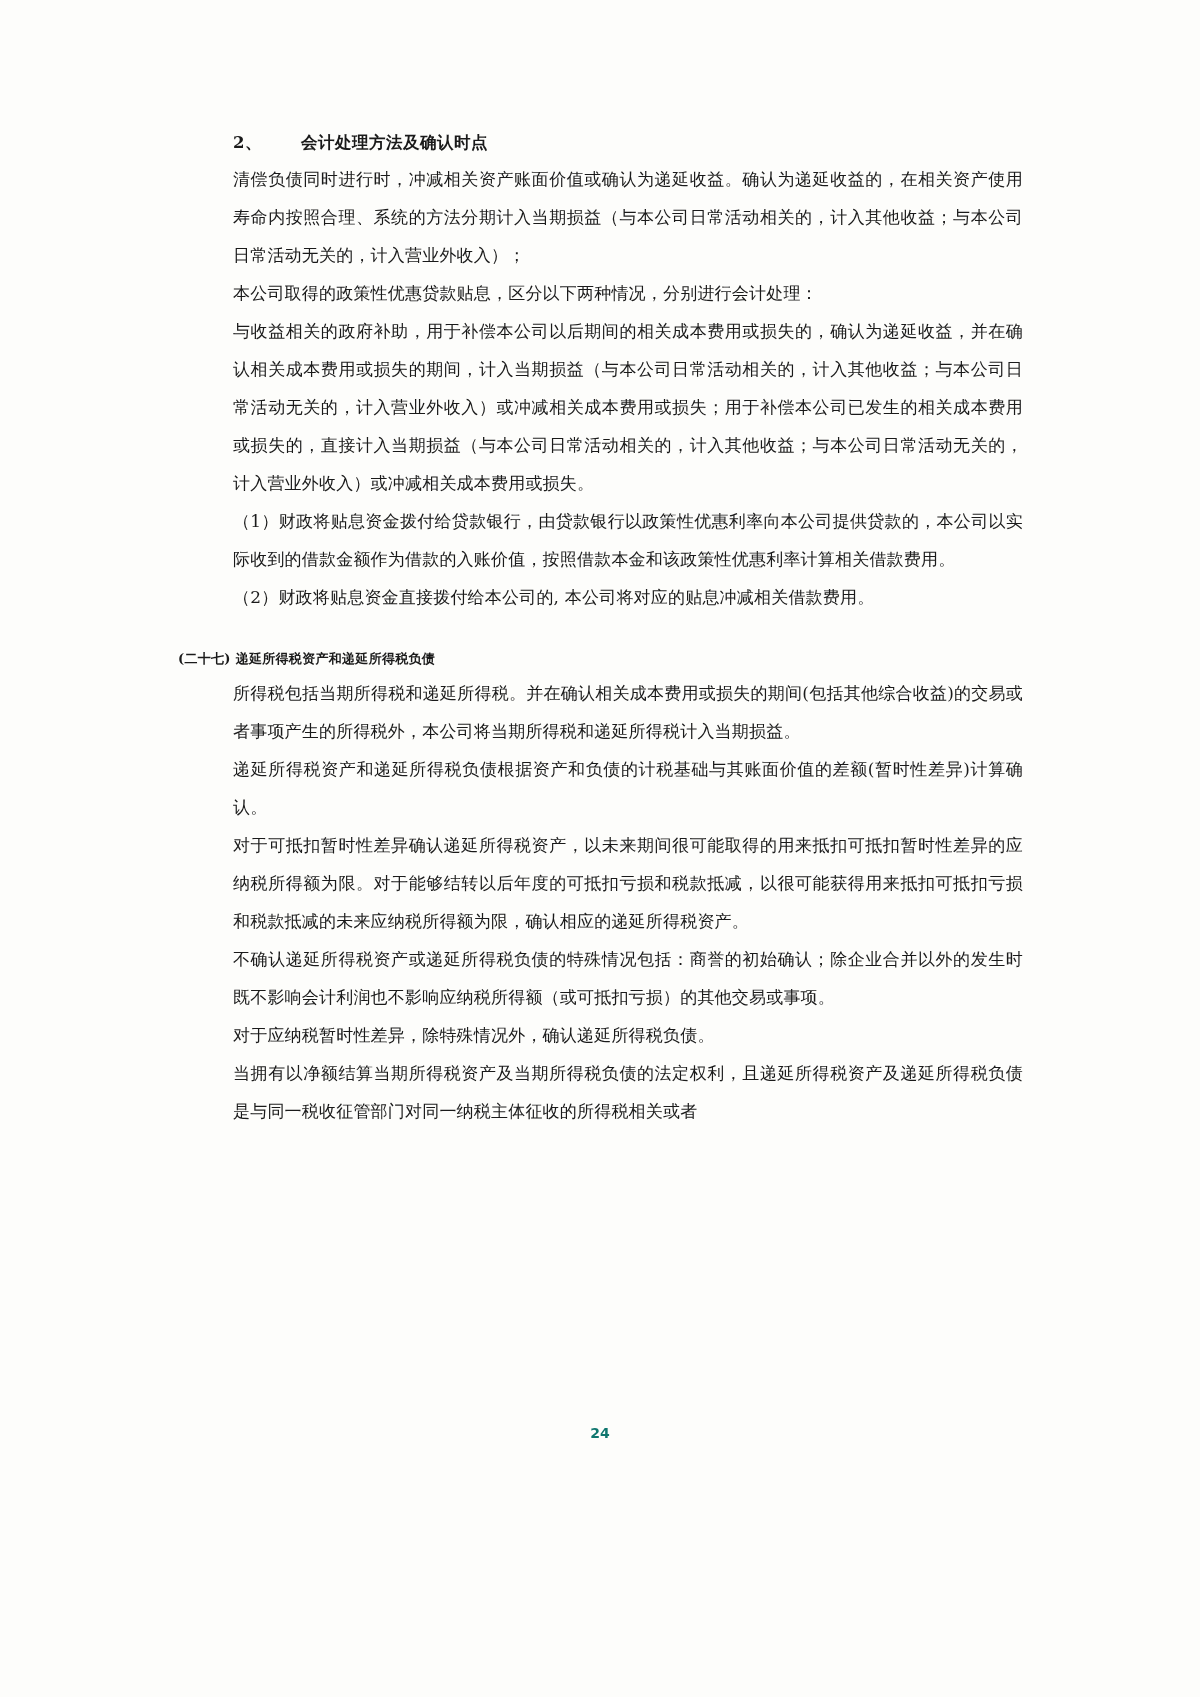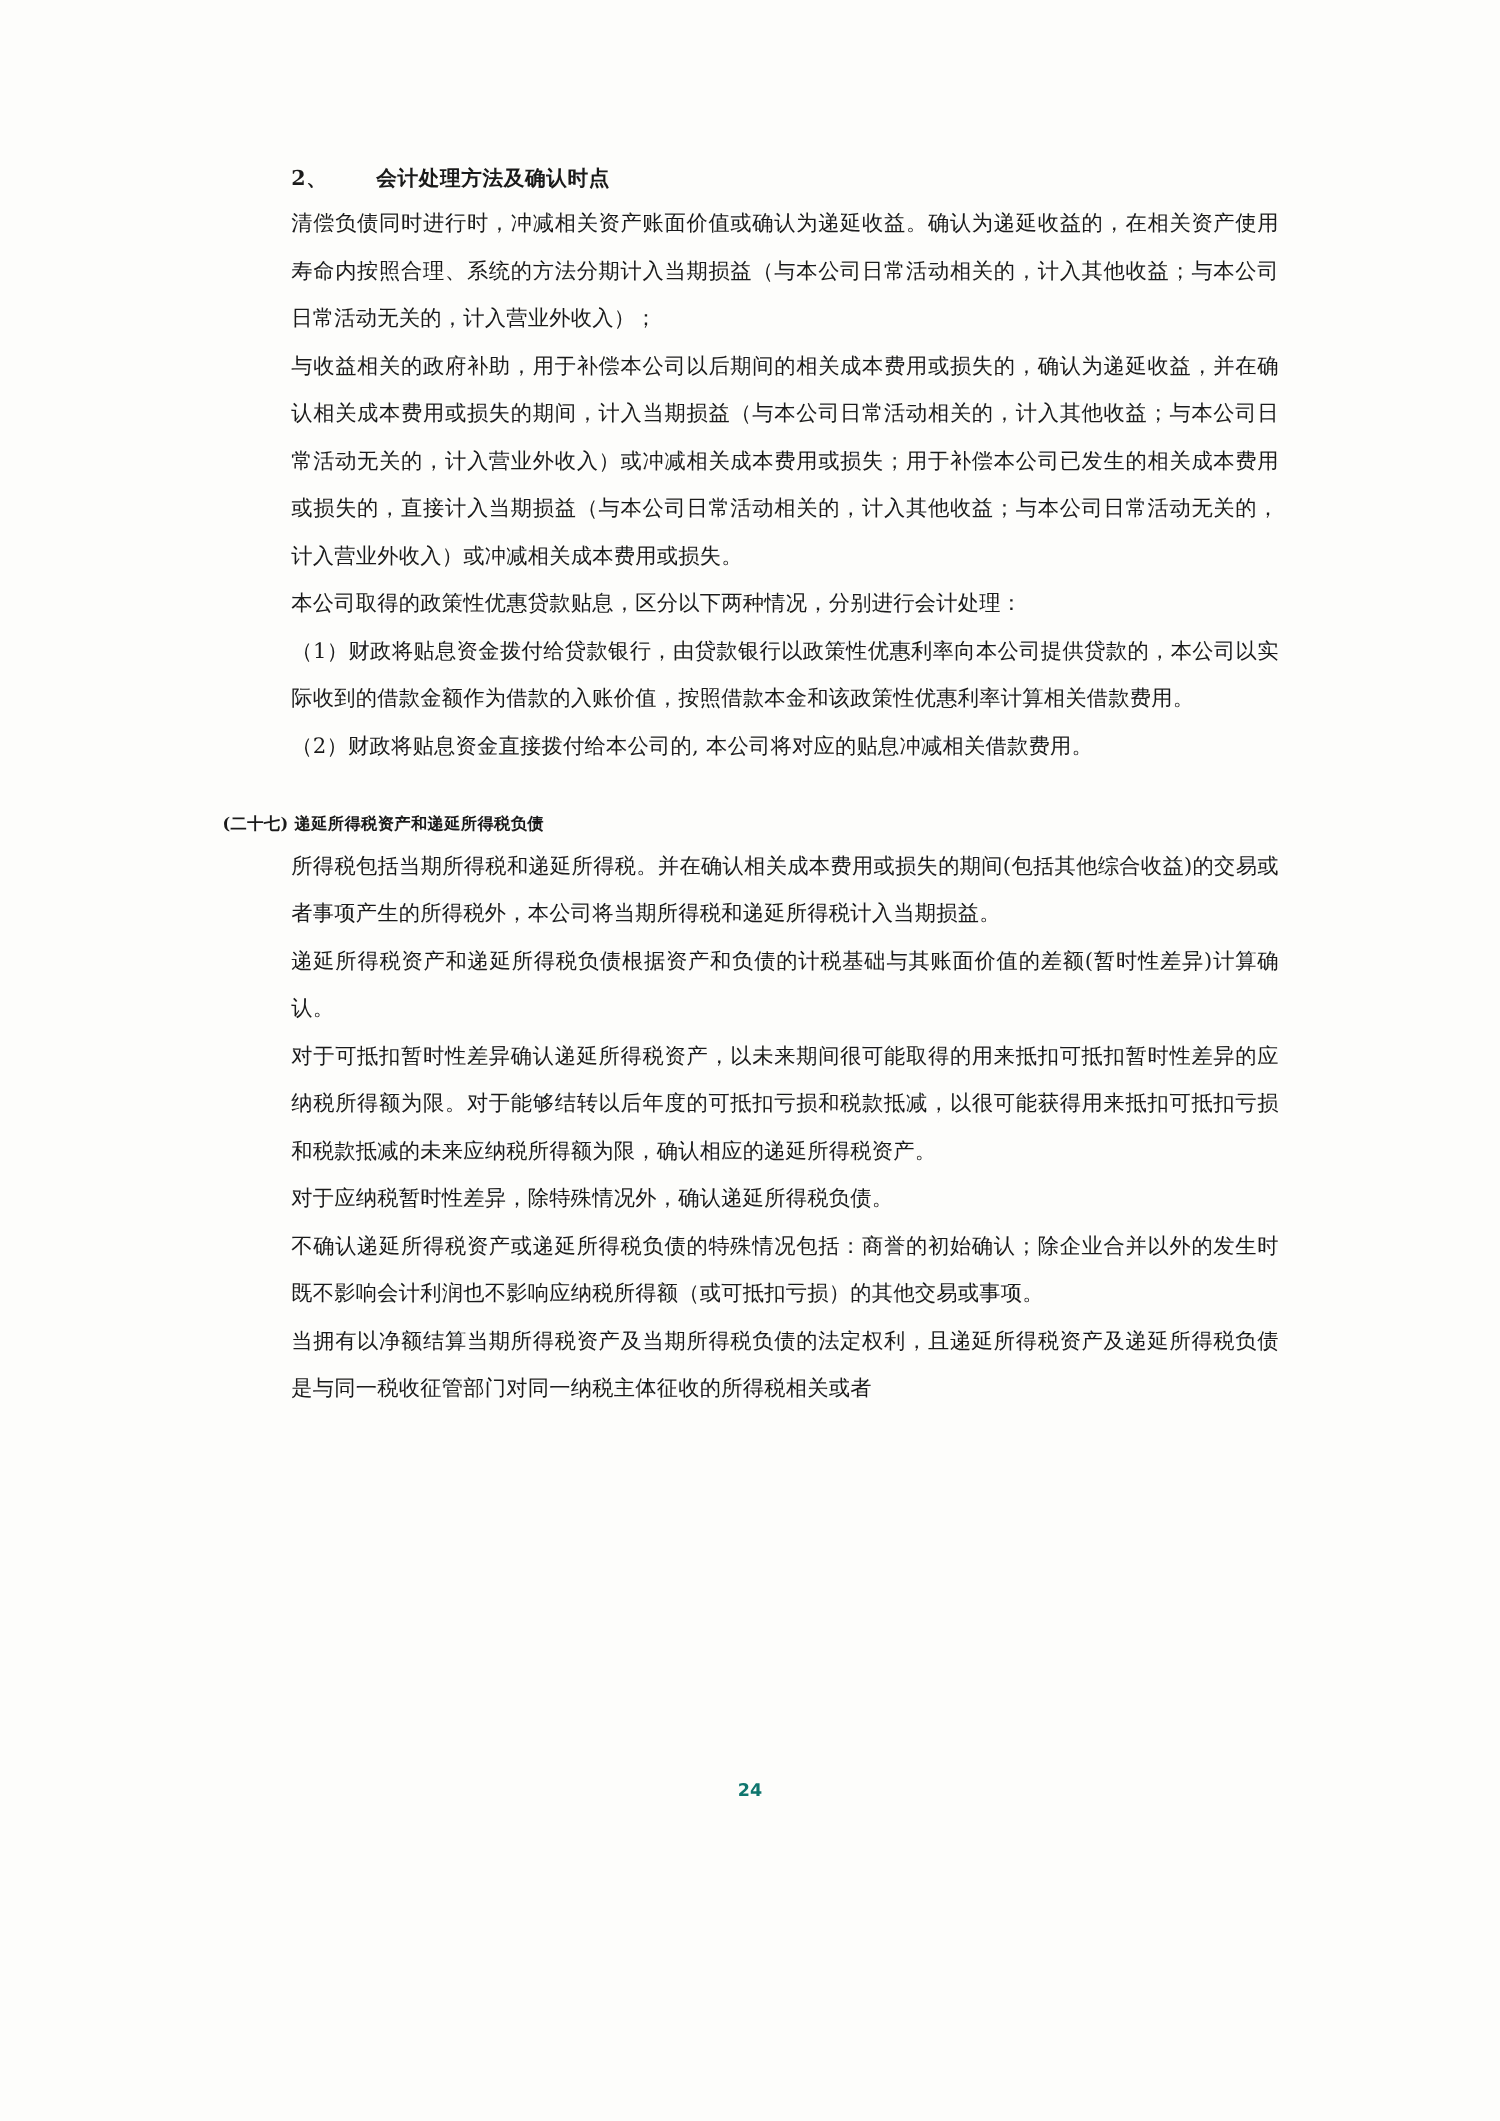--- a/index.html
+++ b/index.html
@@ -73,33 +73,33 @@
 <div class="page">
   <div class="content">
 
     <div class="section-num-head">
       <span class="num">2、</span>
       <span>会计处理方法及确认时点</span>
     </div>
 
     <div class="body-block">
       <p class="para">清偿负债同时进行时，冲减相关资产账面价值或确认为递延收益。确认为递延收益的，在相关资产使用寿命内按照合理、系统的方法分期计入当期损益（与本公司日常活动相关的，计入其他收益；与本公司日常活动无关的，计入营业外收入）；</p>
+      <p class="para">本公司取得的政策性优惠贷款贴息，区分以下两种情况，分别进行会计处理：</p>
       <p class="para">与收益相关的政府补助，用于补偿本公司以后期间的相关成本费用或损失的，确认为递延收益，并在确认相关成本费用或损失的期间，计入当期损益（与本公司日常活动相关的，计入其他收益；与本公司日常活动无关的，计入营业外收入）或冲减相关成本费用或损失；用于补偿本公司已发生的相关成本费用或损失的，直接计入当期损益（与本公司日常活动相关的，计入其他收益；与本公司日常活动无关的，计入营业外收入）或冲减相关成本费用或损失。</p>
-      <p class="para">本公司取得的政策性优惠贷款贴息，区分以下两种情况，分别进行会计处理：</p>
       <p class="para indent2">（1）财政将贴息资金拨付给贷款银行，由贷款银行以政策性优惠利率向本公司提供贷款的，本公司以实际收到的借款金额作为借款的入账价值，按照借款本金和该政策性优惠利率计算相关借款费用。</p>
       <p class="para indent2">（2）财政将贴息资金直接拨付给本公司的, 本公司将对应的贴息冲减相关借款费用。</p>
     </div>
 
     <div class="heading2">(二十七) 递延所得税资产和递延所得税负债</div>
 
     <div class="body-block">
       <p class="para">所得税包括当期所得税和递延所得税。并在确认相关成本费用或损失的期间(包括其他综合收益)的交易或者事项产生的所得税外，本公司将当期所得税和递延所得税计入当期损益。</p>
       <p class="para">递延所得税资产和递延所得税负债根据资产和负债的计税基础与其账面价值的差额(暂时性差异)计算确认。</p>
       <p class="para">对于可抵扣暂时性差异确认递延所得税资产，以未来期间很可能取得的用来抵扣可抵扣暂时性差异的应纳税所得额为限。对于能够结转以后年度的可抵扣亏损和税款抵减，以很可能获得用来抵扣可抵扣亏损和税款抵减的未来应纳税所得额为限，确认相应的递延所得税资产。</p>
+      <p class="para">不确认递延所得税资产或递延所得税负债的特殊情况包括：商誉的初始确认；除企业合并以外的发生时既不影响会计利润也不影响应纳税所得额（或可抵扣亏损）的其他交易或事项。</p>
       <p class="para">对于应纳税暂时性差异，除特殊情况外，确认递延所得税负债。</p>
-      <p class="para">不确认递延所得税资产或递延所得税负债的特殊情况包括：商誉的初始确认；除企业合并以外的发生时既不影响会计利润也不影响应纳税所得额（或可抵扣亏损）的其他交易或事项。</p>
       <p class="para">当拥有以净额结算当期所得税资产及当期所得税负债的法定权利，且递延所得税资产及递延所得税负债是与同一税收征管部门对同一纳税主体征收的所得税相关或者</p>
     </div>
 
   </div>
 
   <div class="page-number">24</div>
 </div>
 
 </body></html>

